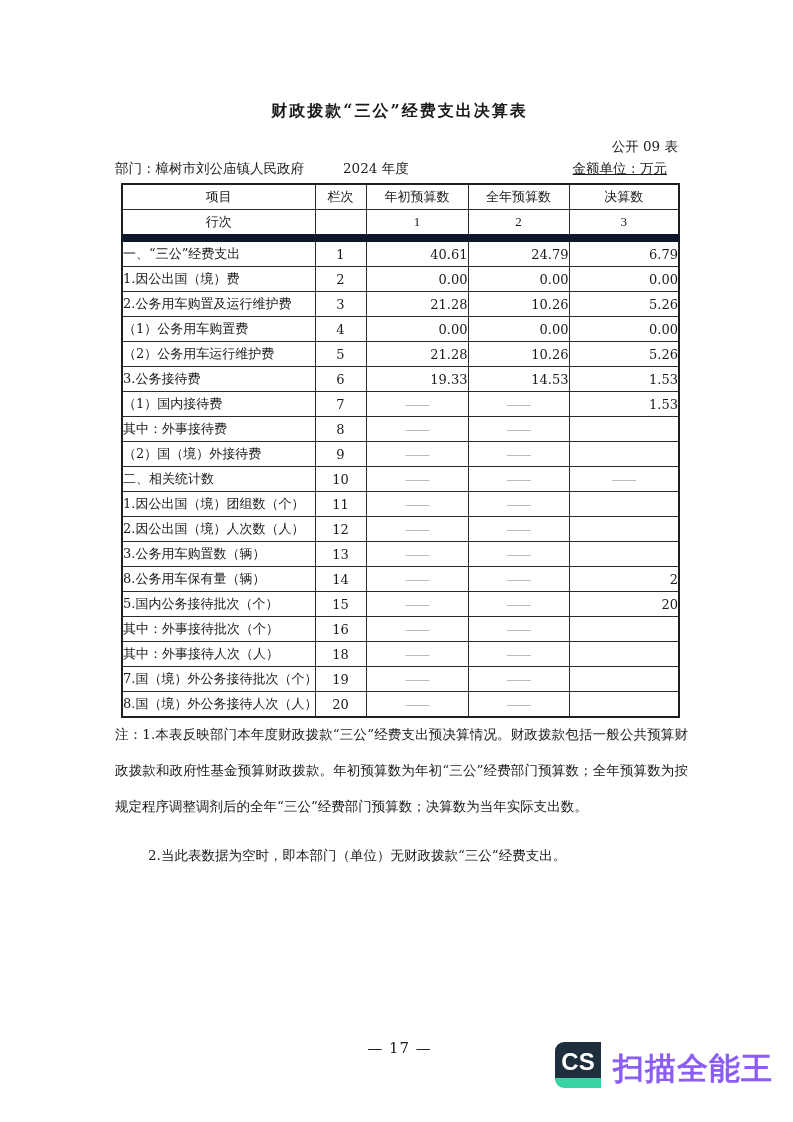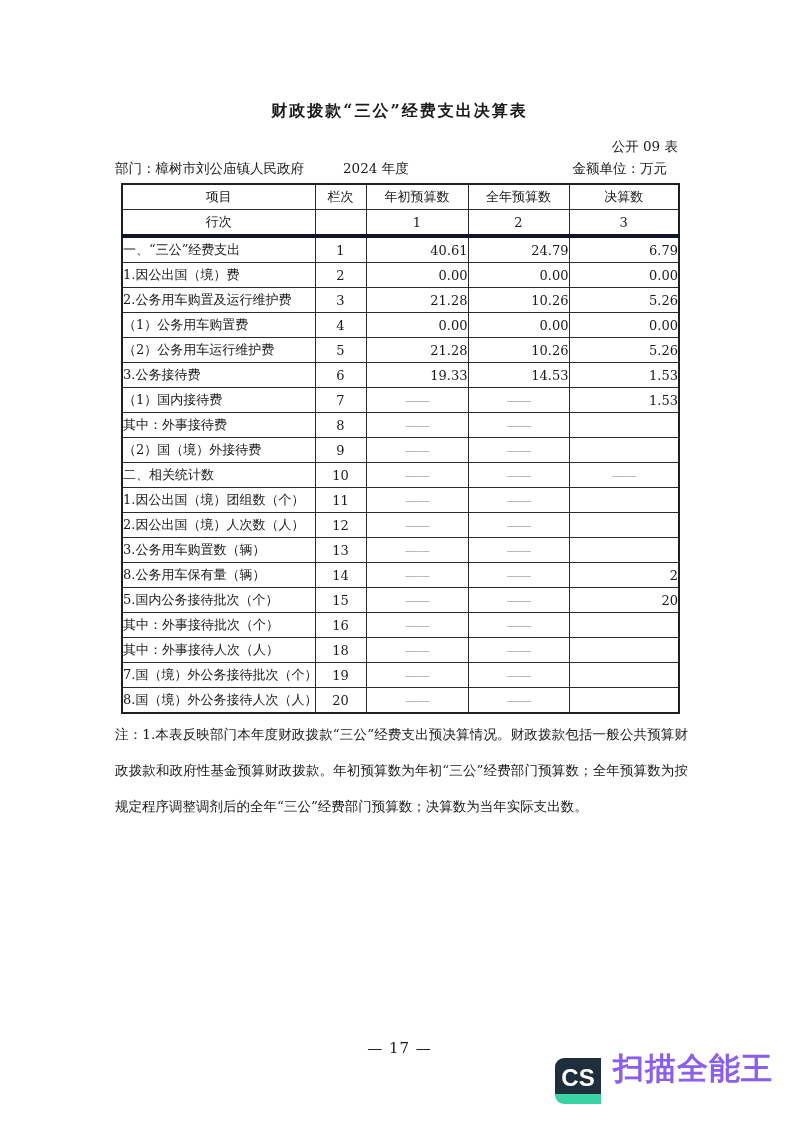--- a/index.html
+++ b/index.html
@@ -17,32 +17,32 @@
   .form-no {
     position:absolute; top:138px; left:121px; width:557px;
     text-align:right; font-size:13.5px;
   }
   .meta-row {
     position:absolute; top:160px; left:111px; width:557px; height:20px;
     font-size:13.5px;
   }
   .meta-dept { position:absolute; left:4px; top:0; }
   .meta-year { position:absolute; left:232px; top:0; }
-  .meta-unit { position:absolute; right:1px; top:0; }
+  .meta-unit { position:absolute; right:1px; top:0;text-decoration:underline; }
 
   table.fin {
     position:absolute; top:183px; left:121px; width:557px;
     border-collapse:collapse; table-layout:fixed;
     border:2px solid #1f1f1f;
   }
   table.fin th, table.fin td {
     border:1px solid #2b2b2b; height:24px; padding:0;
     font-size:13px; font-weight:normal; overflow:hidden; white-space:nowrap;
   }
-  table.fin thead tr:last-child th { border-bottom:4px solid #0f172a; }
+  table.fin thead tr:last-child th { border-bottom:8px solid #0f172a;font-family:Liberation Serif, serif; }
   .col-item { width:193px; } .col-line { width:51px; }
   .col-c1 { width:102px; } .col-c2 { width:101px; } .col-c3 { width:110px; }
   th.hd { text-align:center; }
   td.ctr { text-align:center; }
   td.label { text-align:left; }
   td.lvl0 { padding-left:4px;margin-left:45px; }
   td.lvl1 { padding-left:9px; }
   td.lvl2 { padding-left:23px; }
   td.lvl3 { padding-left:47px; }
   td.num { text-align:right; padding-right:4px; }
@@ -54,21 +54,21 @@
     font-size:13.5px; line-height:36px; text-align:justify;
   }
   .note2 { margin-top:13px; padding-left:33px; }
 
   .page-num {
     position:absolute; top:1039px; left:121px; width:557px;
     text-align:center; font-size:15px; letter-spacing:1px;
   }
   .brand { position:absolute; left:555px; top:1042px; height:48px; }
   .brand-logo {
-    position:absolute; left:0; top:16px; width:64px; height:46px;
+    position:absolute; left:0; top:0; width:64px; height:46px;
     border-radius:9px; overflow:hidden;
   }
   .brand-logo .logo-top {
     position:absolute; left:0; top:0; width:46px; height:36px;
     display:flex; align-items:center; justify-content:center;
   }
   .brand-logo .logo-strip { position:absolute; left:0; bottom:0; width:46px; height:10px; }
   .brand-logo .logo-cs {
     color:#ffffff; font-family:"Liberation Sans","DejaVu Sans",sans-serif;
     font-weight:bold; font-size:24px; letter-spacing:0px; margin-top:3px;
@@ -250,20 +250,21 @@
       <td class="ctr">20</td>
       <td class="dash">——</td>
       <td class="dash">——</td>
       <td class="empty"></td>
     </tr>
       </tbody>
   </table>
 
   <div class="notes">
     <div class="note1">注：1.本表反映部门本年度财政拨款“三公”经费支出预决算情况。财政拨款包括一般公共预算财政拨款和政府性基金预算财政拨款。年初预算数为年初“三公”经费部门预算数；全年预算数为按规定程序调整调剂后的全年“三公”经费部门预算数；决算数为当年实际支出数。</div>
+    <div class="note2">2.当此表数据为空时，即本部门（单位）无财政拨款“三公”经费支出。</div>
   </div>
 
   <div class="page-num">— 17 —</div>
 
   <div class="brand">
     <div class="brand-logo">
       <div class="logo-top" style="background: rgb(31, 46, 61);">
         <span class="logo-cs">CS</span>
       </div>
       <div class="logo-strip" style="background: rgb(58, 211, 164);"></div>

